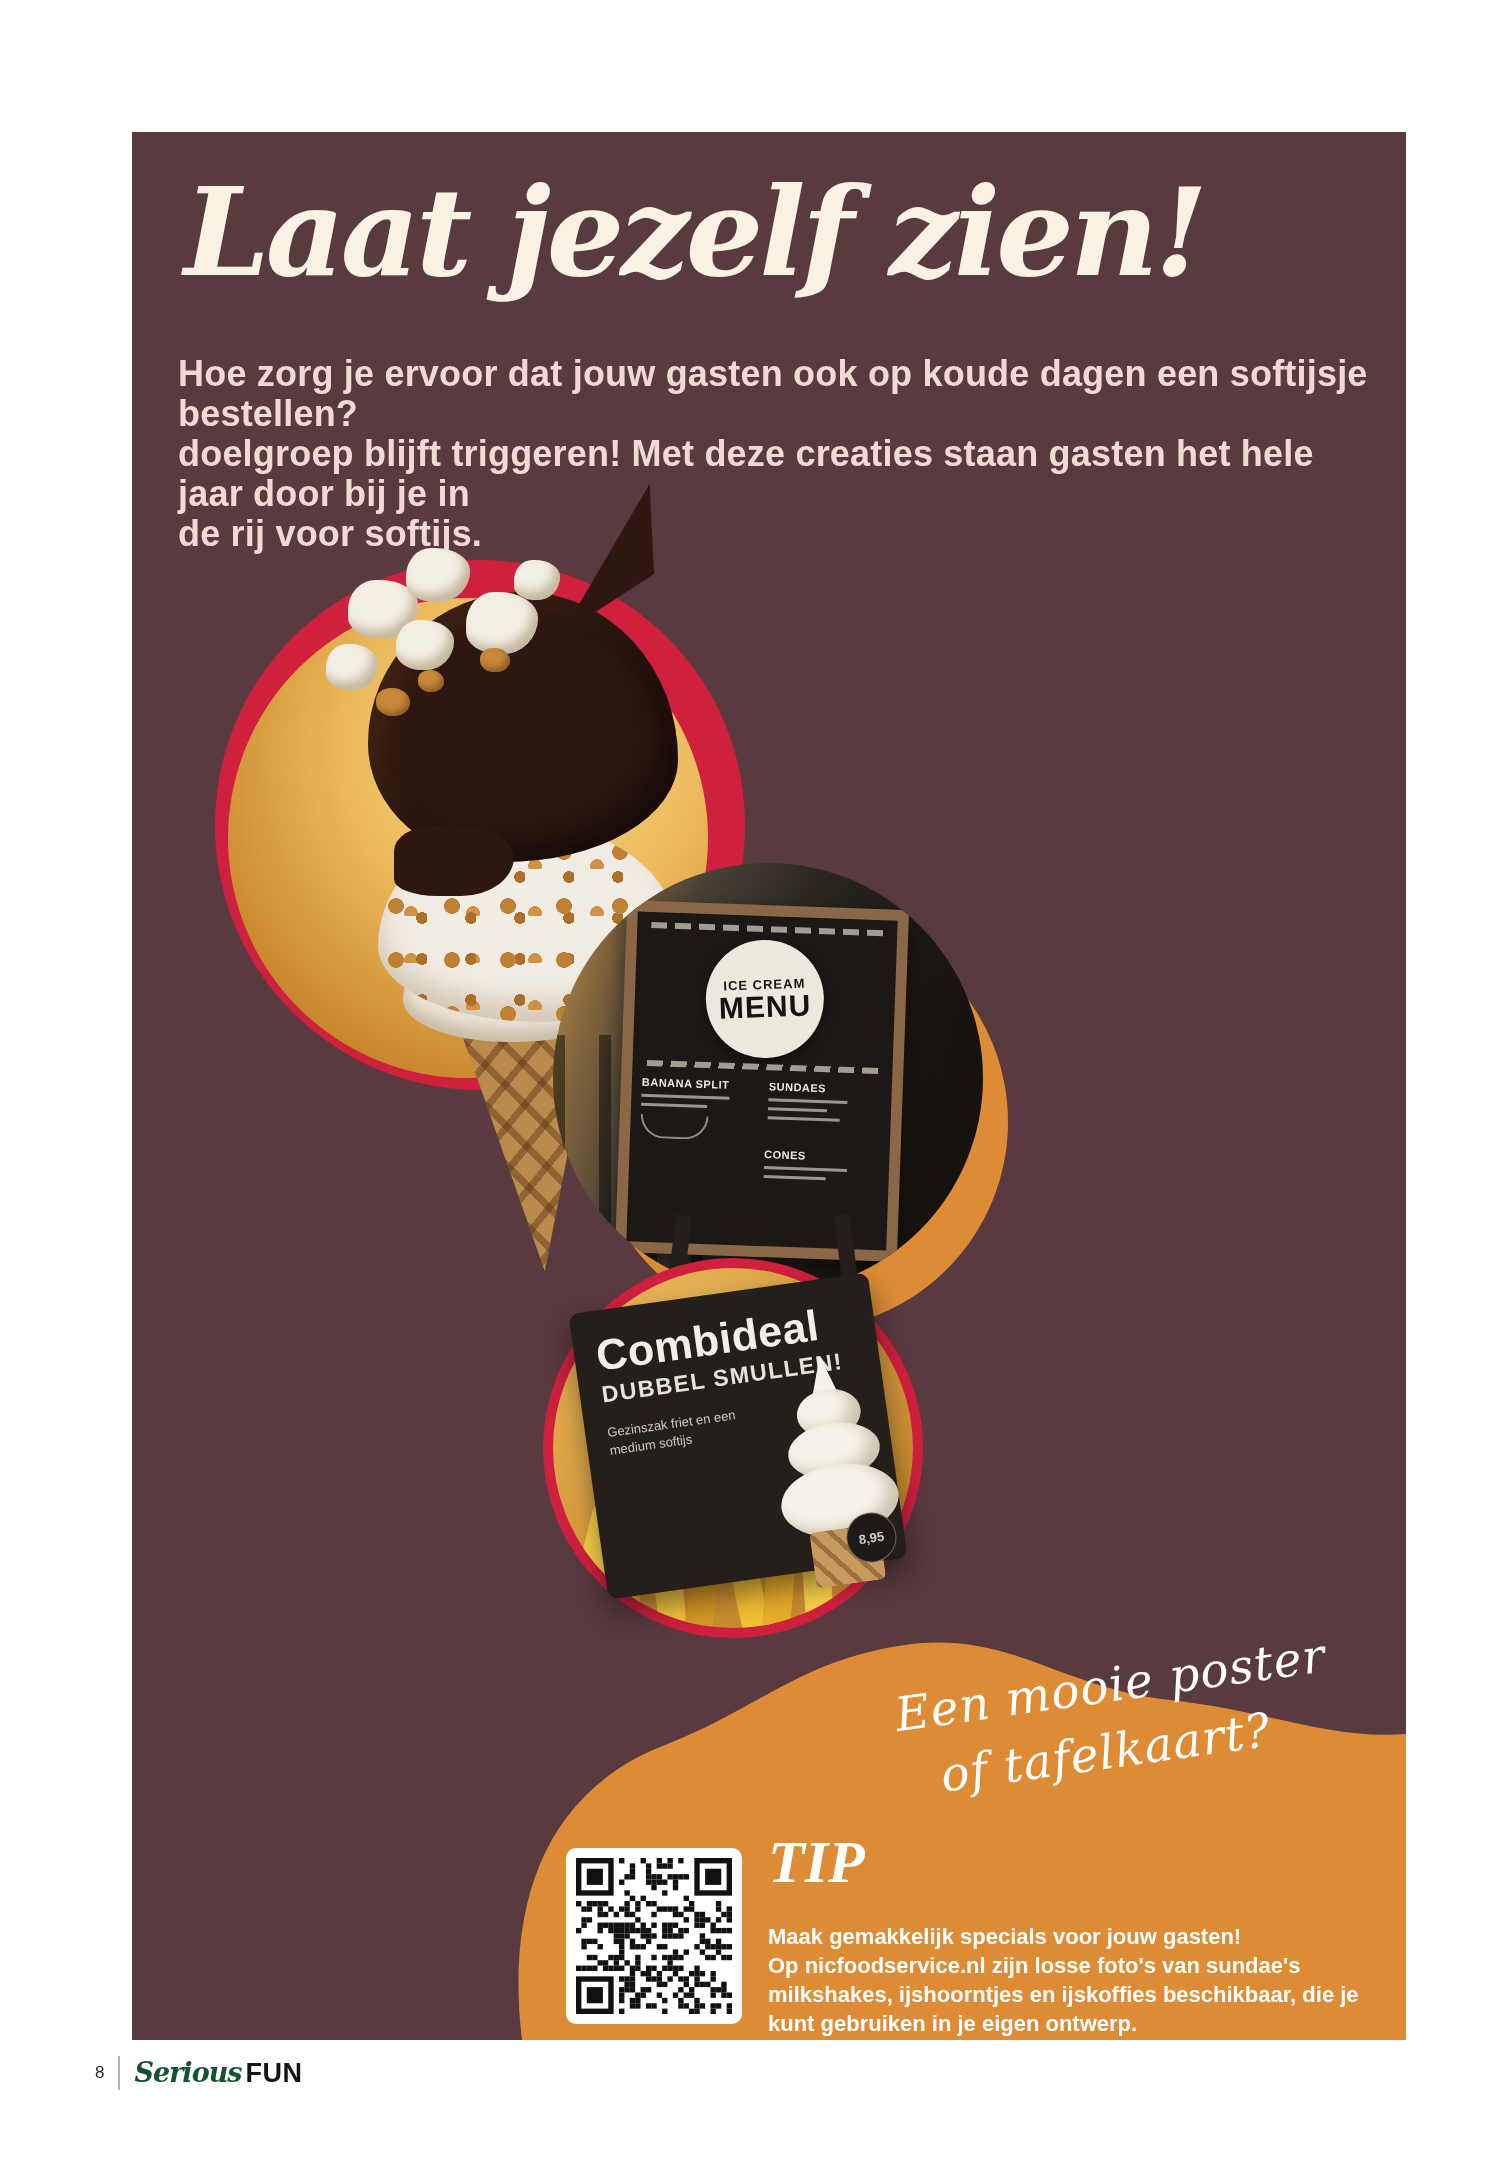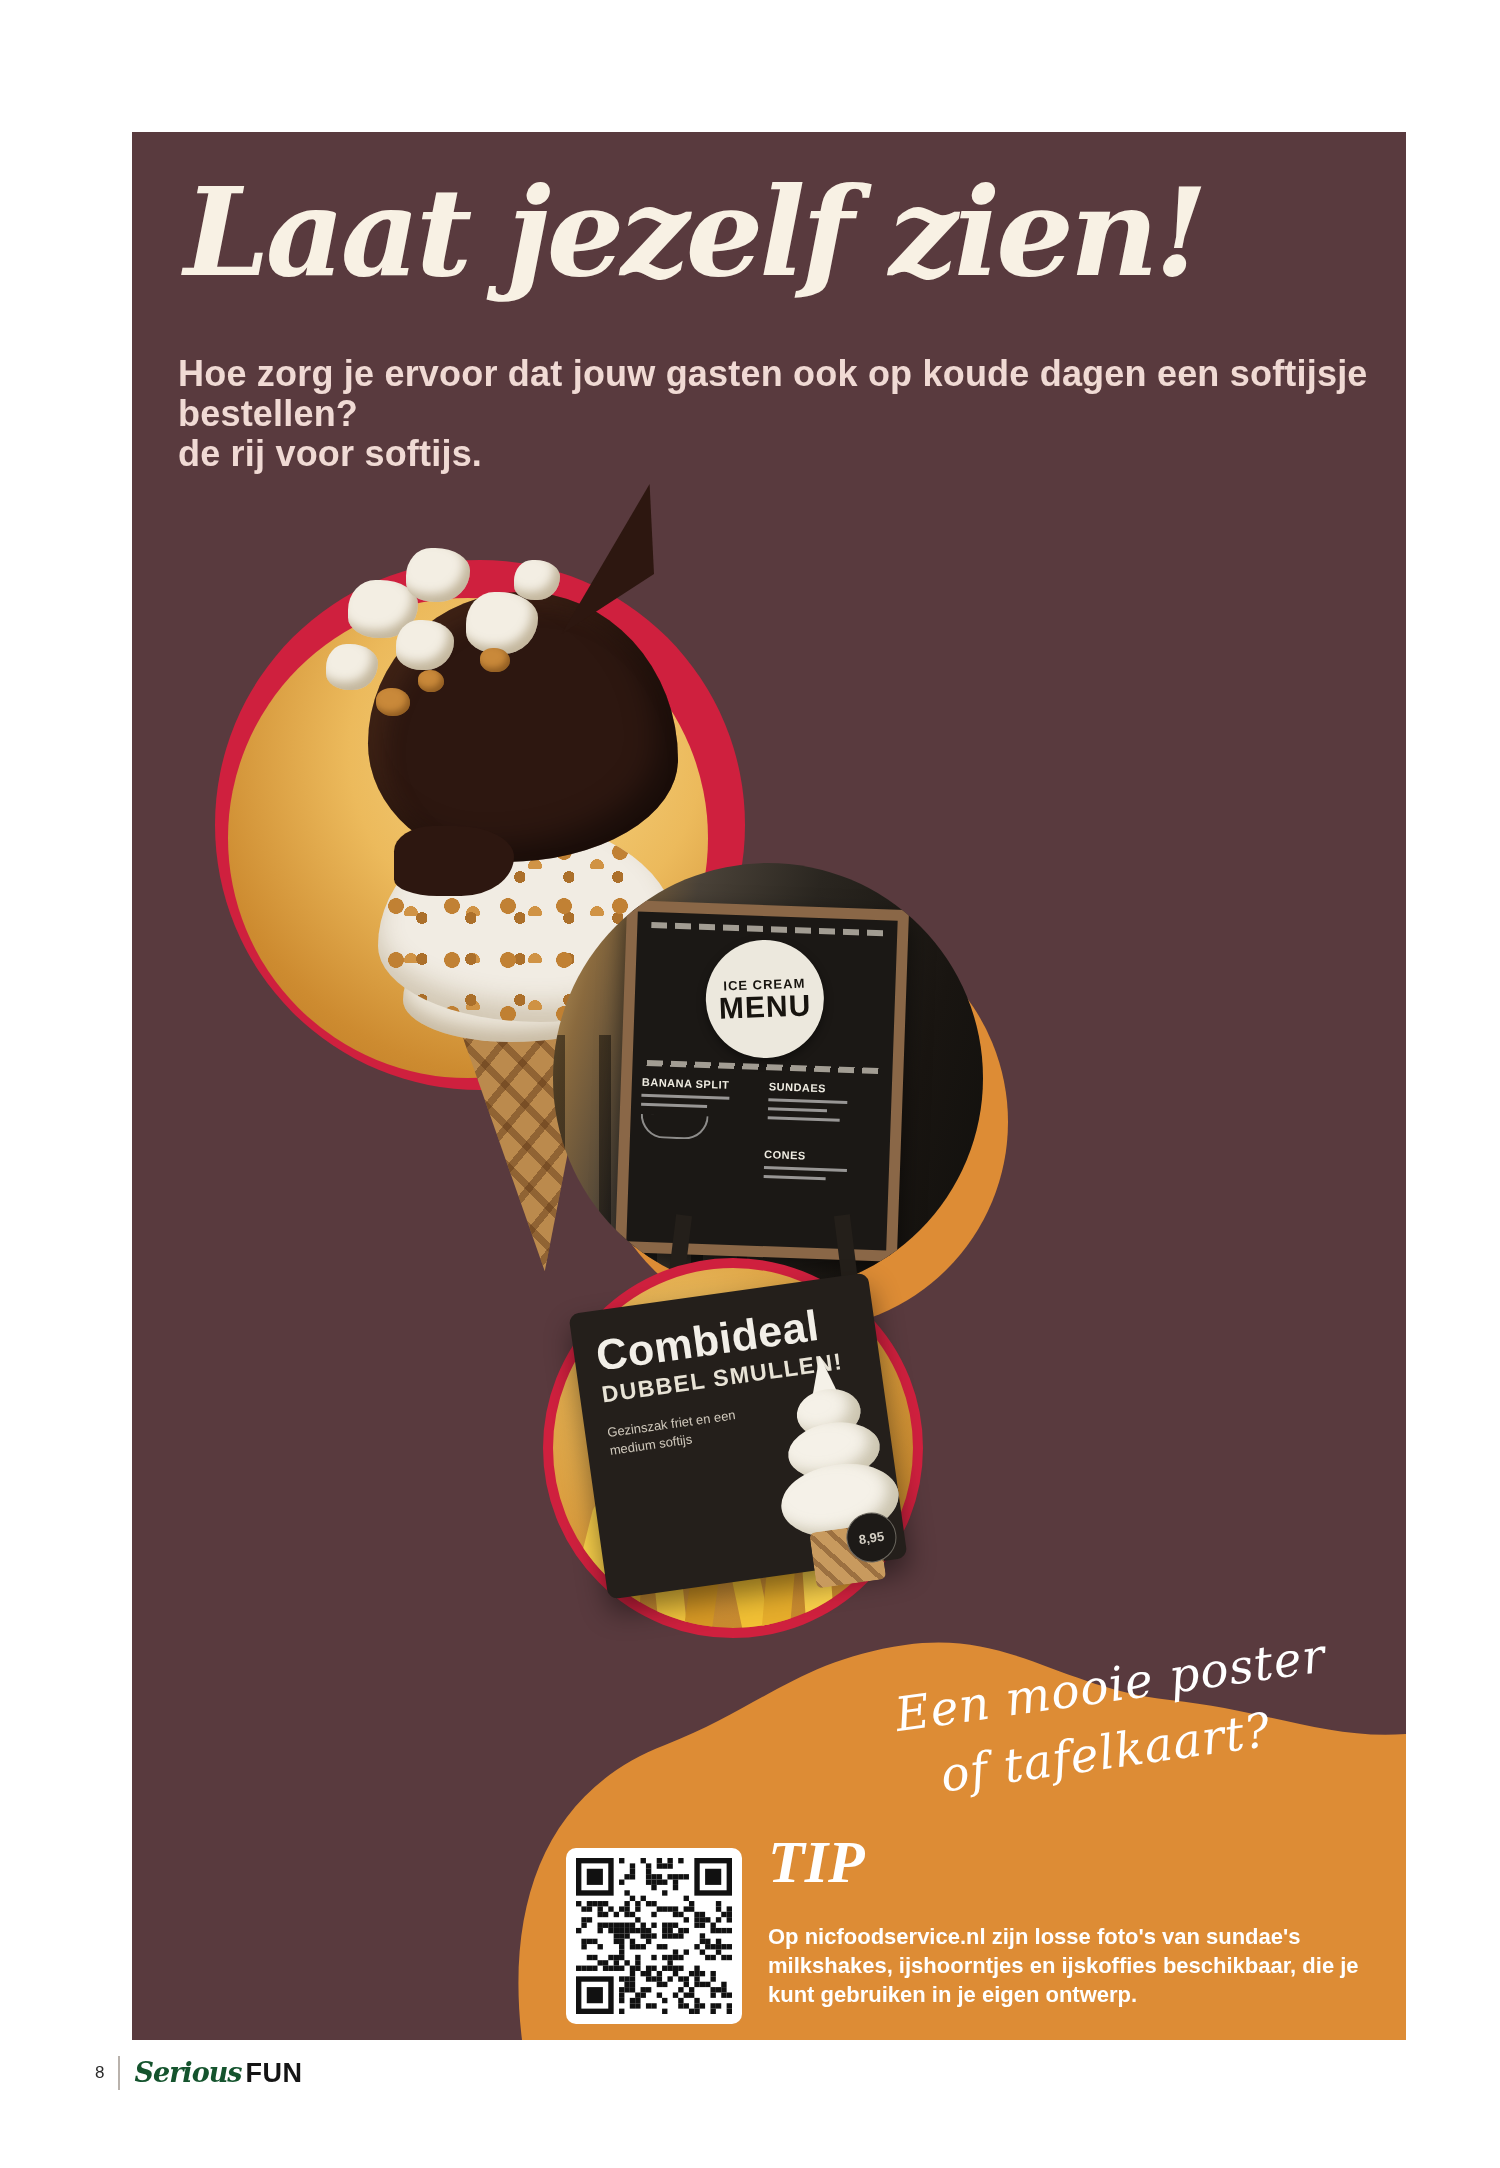--- a/index.html
+++ b/index.html
@@ -122,20 +122,21 @@
 </head>
 <body>
 
 <div class="page">
   <div class="panel">
 
     <div class="title">Laat jezelf zien!</div>
 
     <div class="intro">
       <div>Hoe zorg je ervoor dat jouw gasten ook op koude dagen een softijsje bestellen?</div>
+      <div>doelgroep blijft triggeren! Met deze creaties staan gasten het hele jaar door bij je in</div>
       <div>de rij voor softijs.</div>
     </div>
 
     <div class="circle red-circle"></div>
     <div class="circle gold-circle"></div>
 
     <div class="icecream">
       <div class="cone"></div>
       <div class="scoop2"></div>
       <div class="scoop"></div>
@@ -491,20 +492,21 @@
           <rect x="110" y="0" width="35" height="35" fill="#111111"></rect>
           <rect x="115" y="5" width="25" height="25" fill="#ffffff"></rect>
           <rect x="120" y="10" width="15" height="15" fill="#111111"></rect>
           <rect x="0" y="110" width="35" height="35" fill="#111111"></rect>
           <rect x="5" y="115" width="25" height="25" fill="#ffffff"></rect>
           <rect x="10" y="120" width="15" height="15" fill="#111111"></rect>
         </svg>
     </div>
     <div class="tip-title">TIP</div>
     <div class="tip-text">
+      <div>Maak gemakkelijk specials voor jouw gasten!</div>
       <div><span>Op </span><span class="nl">nicfoodservice.nl</span><span> zijn losse foto's van sundae's milkshakes, ijshoorntjes en ijskoffies beschikbaar, die je kunt gebruiken in je eigen ontwerp.</span></div>
     </div>
   </div>
 
   <div class="footer">
     <span class="pagenum">8</span>
     <span class="fdiv"></span>
     <span class="brand">
       <span class="brand-script">Serious</span>
       <span class="brand-word">FUN</span>

